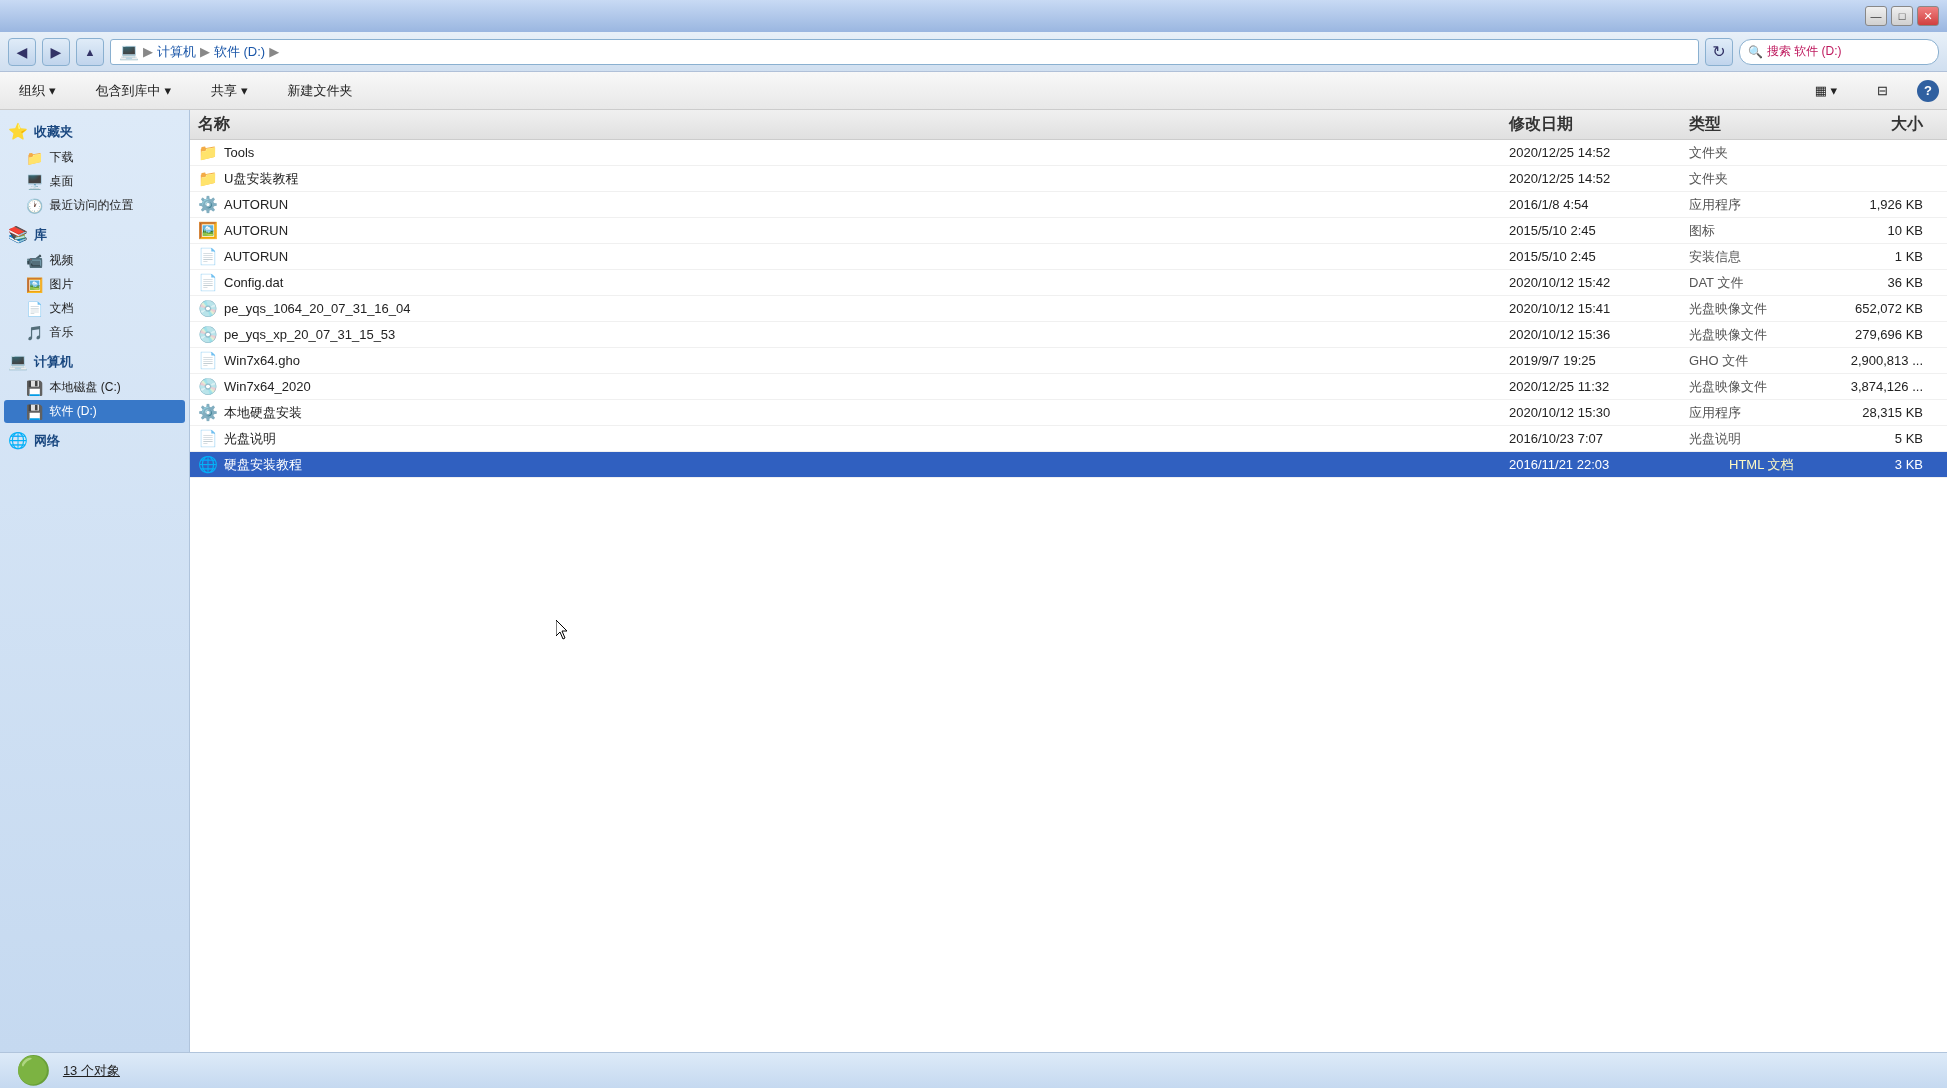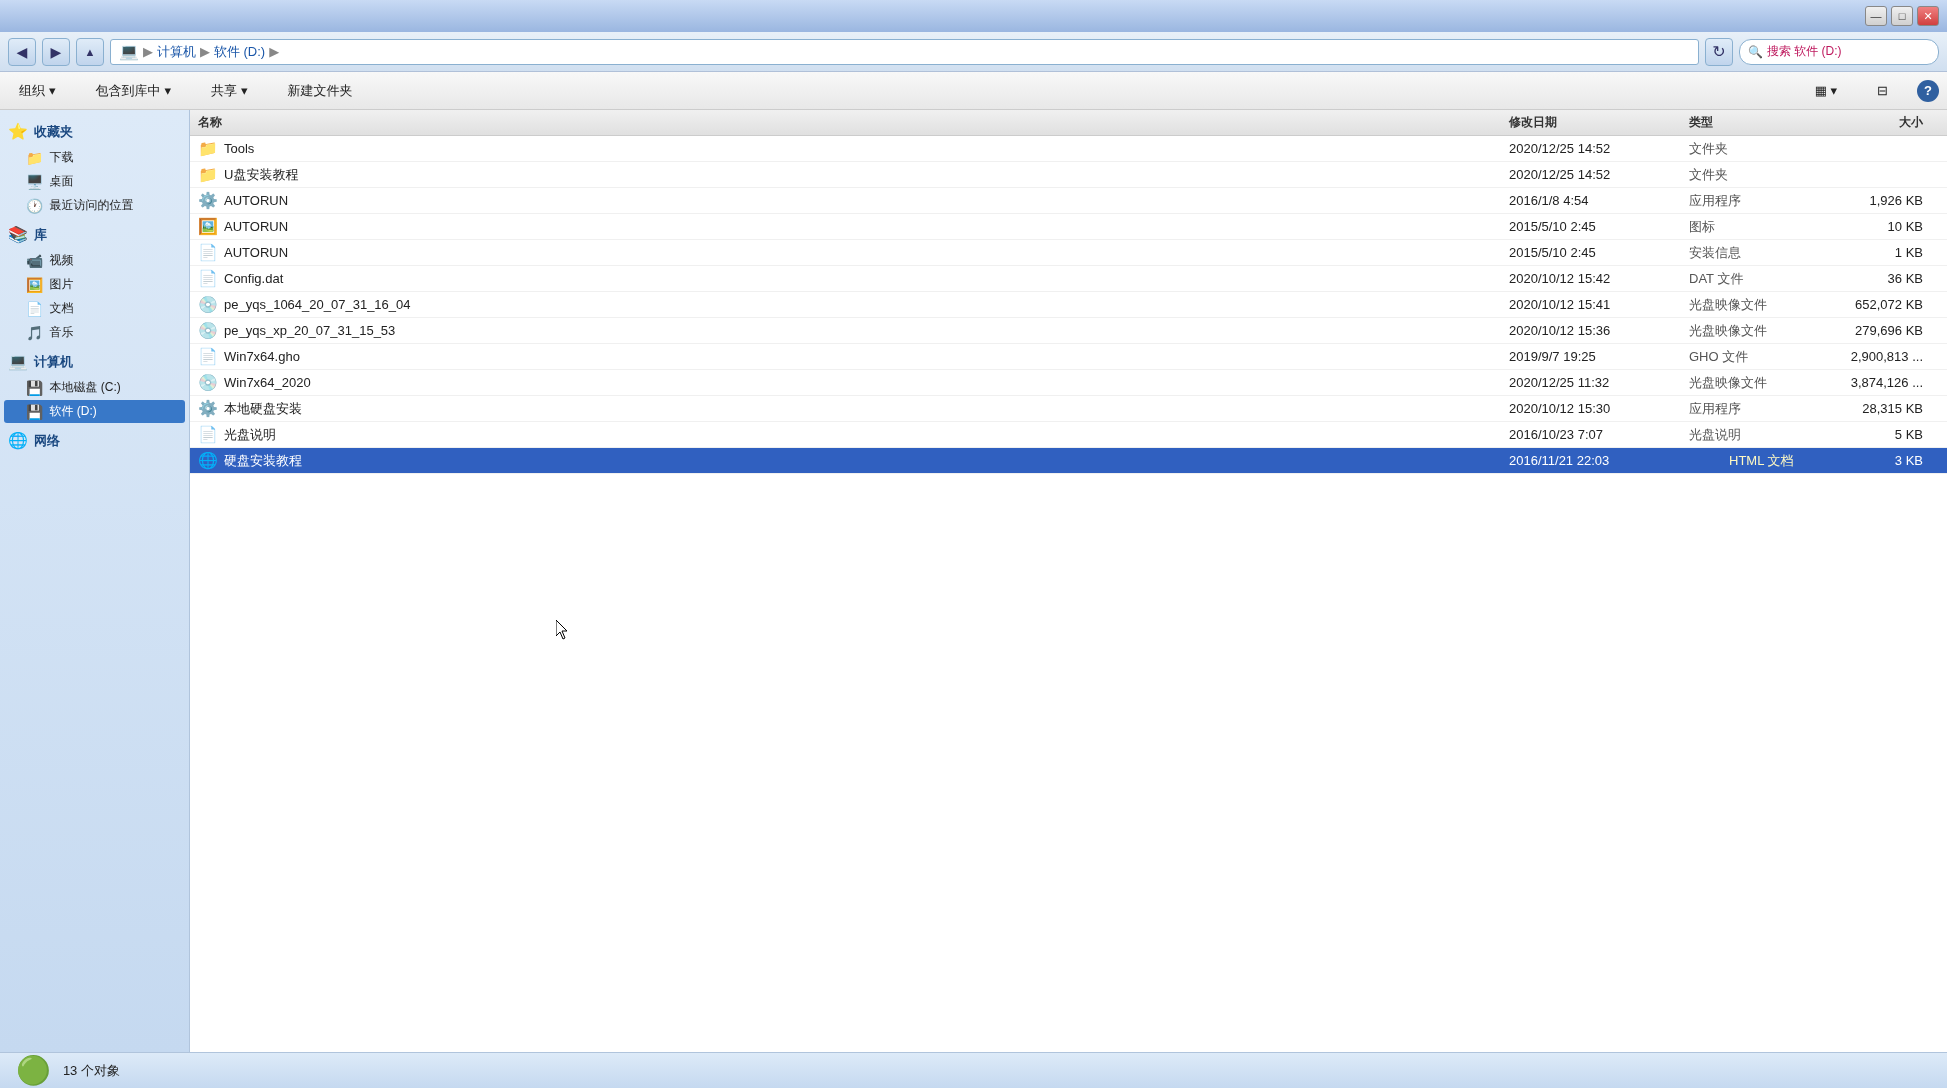--- a/index.html
+++ b/index.html
@@ -182,21 +182,21 @@
       flex: 1;
       background: #fff;
       overflow-y: auto;
     }
     .file-list-header {
       display: grid;
       grid-template-columns: 1fr 180px 130px 120px;
       padding: 4px 8px;
       border-bottom: 1px solid #ccc;
       background: linear-gradient(to bottom, #f0f0f0, #e0e0e0);
-      font-size: 12px;
+      font-size: 16px;
       color: #333;
       font-weight: bold;
       position: sticky;
       top: 0;
     }
     .file-row {
       display: grid;
       grid-template-columns: 1fr 180px 130px 120px;
       padding: 3px 8px;
       border-bottom: 1px solid #f0f0f0;
@@ -220,21 +220,21 @@
     .status-bar {
       height: 36px;
       background: linear-gradient(to bottom, #ddeaf8, #c5d9f0);
       border-top: 1px solid #b0c4dc;
       display: flex;
       align-items: center;
       padding: 0 16px;
       gap: 12px;
     }
     .status-icon { font-size: 28px; }
-    .status-text { font-size: 13px; color: #222; }
+    .status-text { font-size: 13px; color: #222; text-decoration: underline; }
 
     
     .cursor {
       position: absolute;
       width: 14px;
       height: 20px;
       pointer-events: none;
       left: 556px;
       top: 620px;
     }

